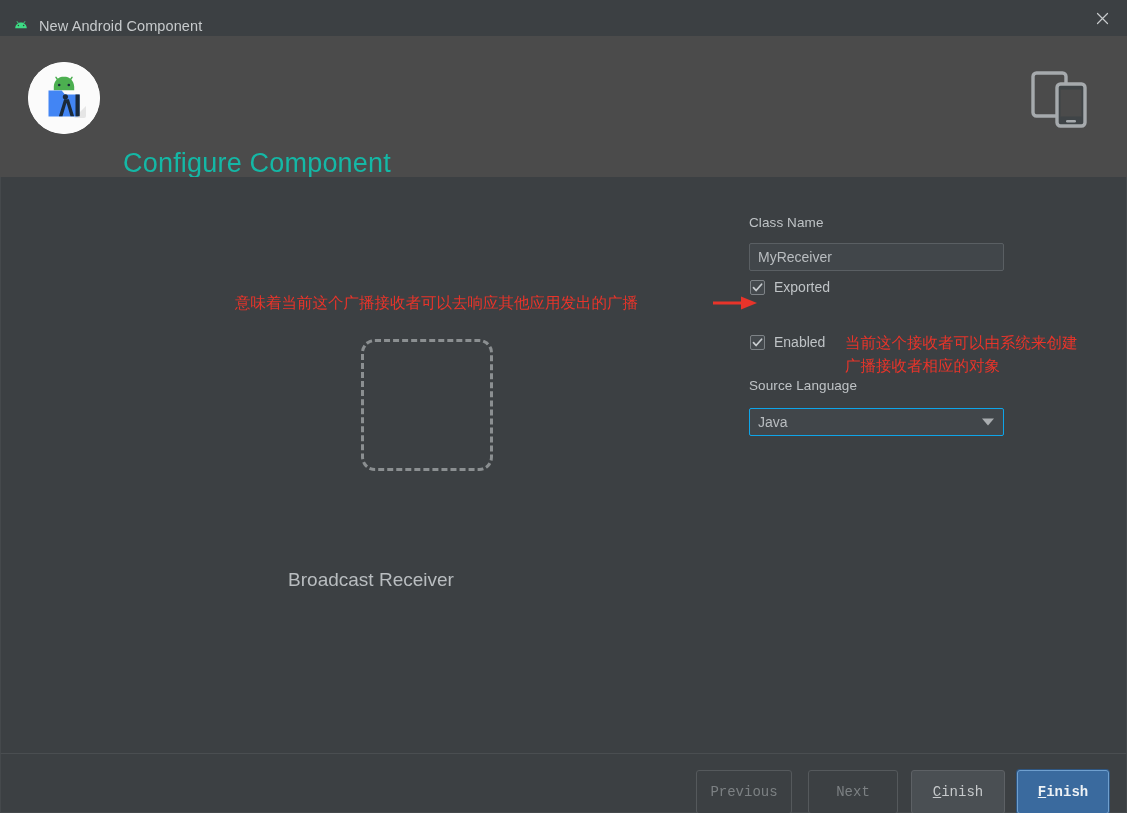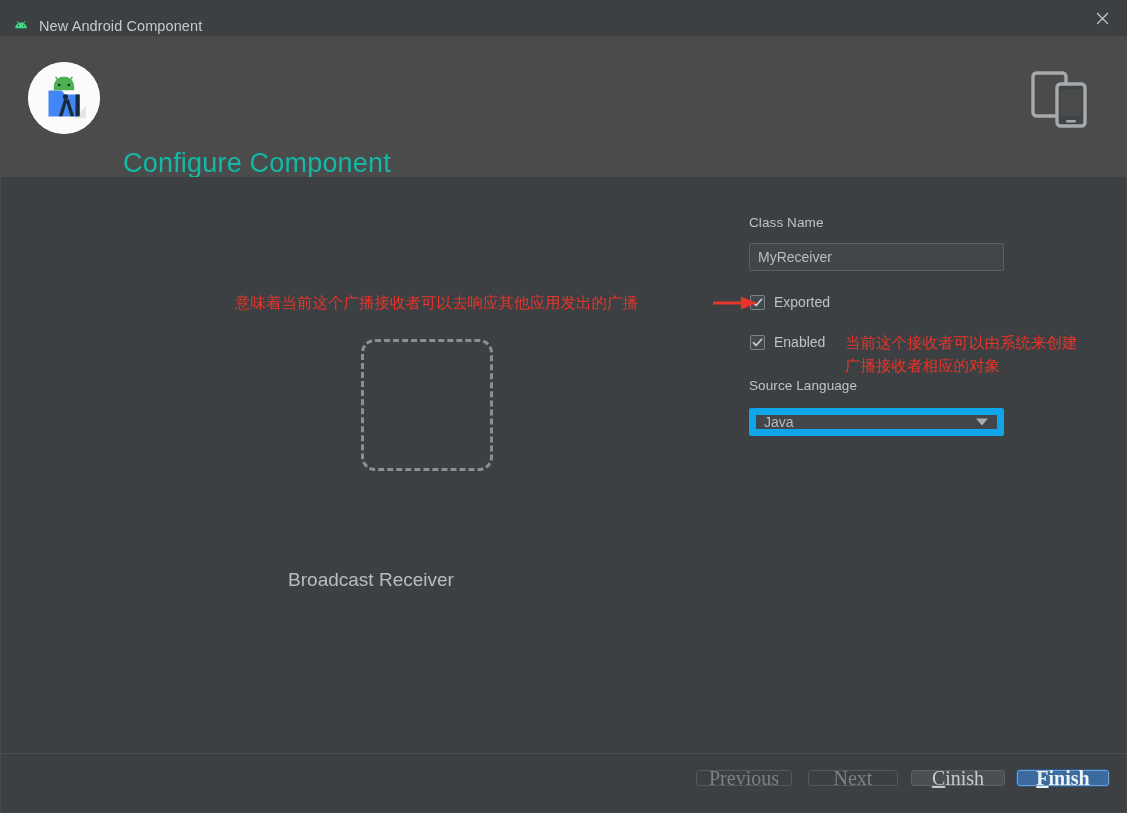--- a/index.html
+++ b/index.html
@@ -155,21 +155,21 @@
   }
   .check-label {
     margin-left: 9px;
     font-size: 14px;
     color: #bfc3c6;
   }
   .select-box {
     width: 255px;
     height: 28px;
     background: #41464a;
-    border: 7px solid #0ea5e9;
+    border: 1px solid #0ea5e9;
     border-radius: 2px;
     display: flex;
     align-items: center;
     padding: 0 8px;
     position: relative;
   }
   .select-value {
     font-size: 14px;
     color: #b9bdc0;
   }
@@ -207,24 +207,24 @@
     height: 60px;
     background: #3c4043;
     border-top: 1px solid #4a4e51;
     border-left: 1px solid #45494c;
     border-right: 1px solid #45494c;
     border-bottom: 1px solid #45494c;
   }
   .btn {
     position: absolute;
     top: 16px;
-    height: 16px;
+    height: 44px;
     border-radius: 3px;
-    font-size: 20px;
-    font-family: Liberation Serif, serif;
+    font-size: 14px;
+    font-family: Liberation Mono, monospace;
     display: flex;
     align-items: center;
     justify-content: center;
     cursor: pointer;
   }
   .btn-disabled {
     background: #3c4043;
     border: 1px solid #55595c;
     color: #7c8083;
     cursor: default;
@@ -303,21 +303,21 @@
     <div class="preview-box"></div>
     <div class="preview-title">Broadcast Receiver</div>
   </div>
 
   <div class="form-col">
 
     <div class="field-label" style="position:absolute;left:0;top:38px;">Class Name</div>
 
     <input class="text-input" type="text" style="position: absolute; left: 0px; top: 66px;" value="MyReceiver">
 
-    <div class="check-row" style="position:absolute;left:1px;top:117px;justify-content:flex-end;">
+    <div class="check-row" style="position:absolute;left:1px;top:102px;justify-content:flex-end;">
       <span class="checkbox">
         <svg width="11" height="11" viewBox="0 0 11 11">
           <path d="M1.5 5.6l2.6 2.9L9.6 2.2" fill="none" stroke="#c9cdd0" stroke-width="1.7" stroke-linecap="round" stroke-linejoin="round"></path>
         </svg>
       </span>
       <span class="check-label">Exported</span>
     </div>
 
     <div class="check-row" style="position:absolute;left:1px;top:157px;text-align:right;">
       <span class="checkbox">

